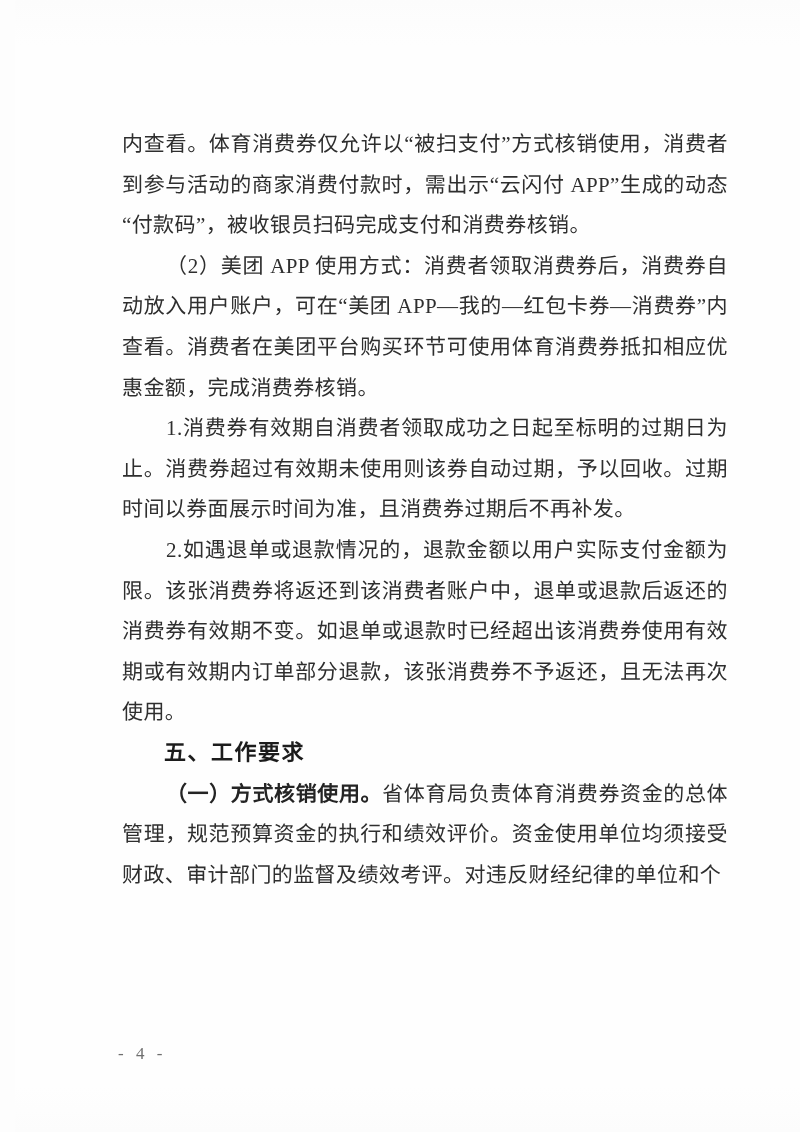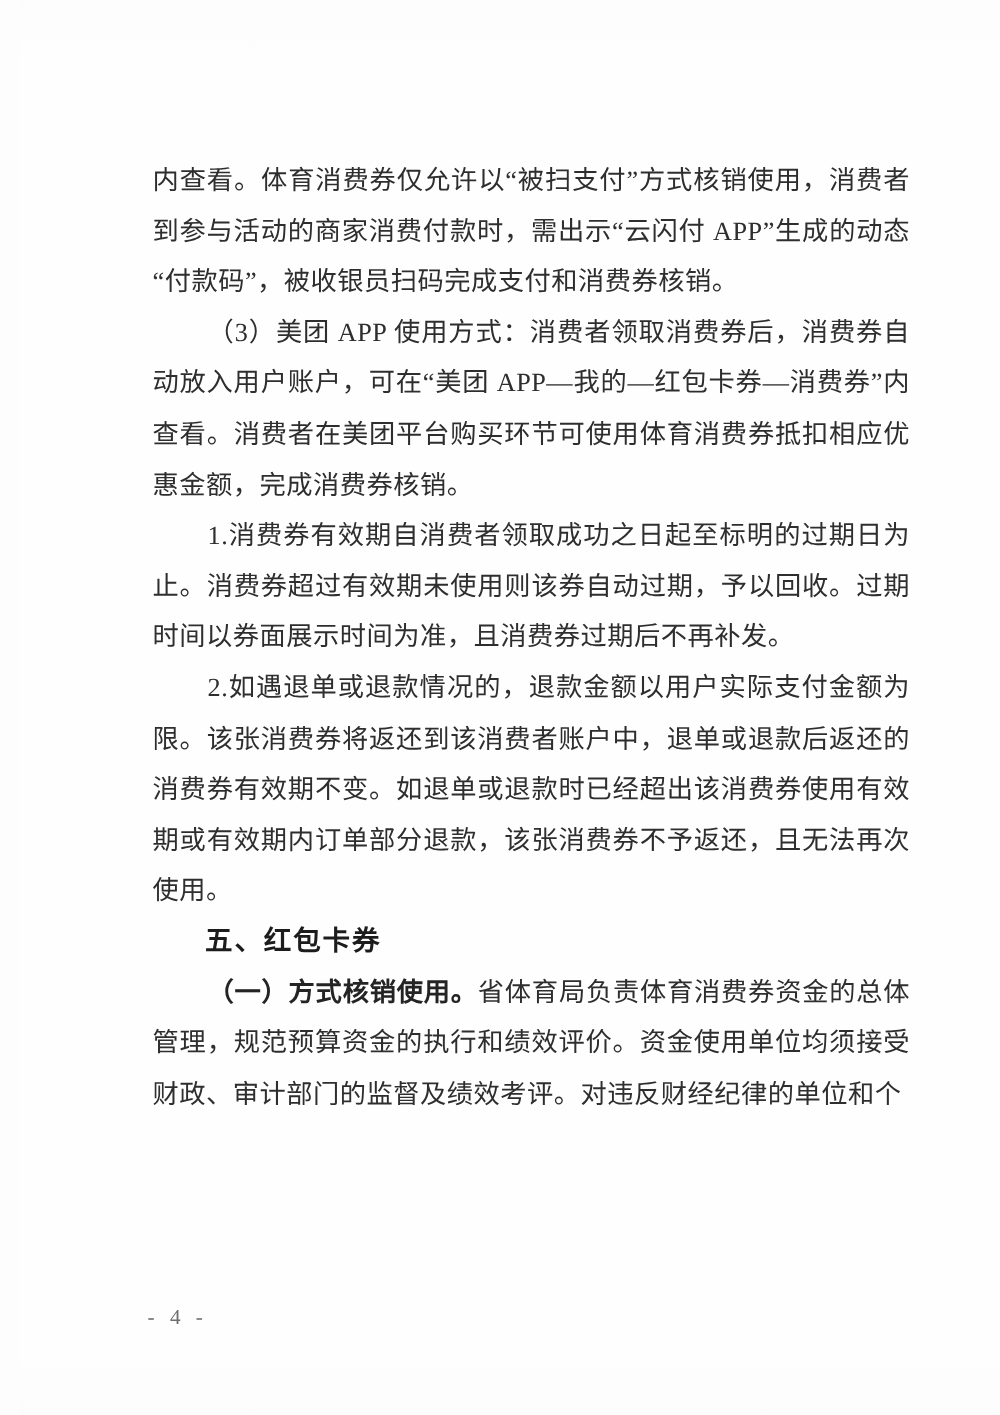--- a/index.html
+++ b/index.html
@@ -63,20 +63,20 @@
     color: #6e6e6e;
     letter-spacing: 4px;
   }
 </style>
 </head>
 <body>
 
 <div class="page">
   <main class="content">
     <p class="para">内查看。体育消费券仅允许以“被扫支付”方式核销使用，消费者到参与活动的商家消费付款时，需出示“云闪付 APP”生成的动态“付款码”，被收银员扫码完成支付和消费券核销。</p>
-    <p class="para indented">（3）美团 APP 使用方式：消费者领取消费券后，消费券自动放入用户账户，可在“美团 APP—我的—红包卡券—消费券”内查看。消费者在美团平台购买环节可使用体育消费券抵扣相应优惠金额，完成消费券核销。</p>
+    <p class="para indented">（2）美团 APP 使用方式：消费者领取消费券后，消费券自动放入用户账户，可在“美团 APP—我的—红包卡券—消费券”内查看。消费者在美团平台购买环节可使用体育消费券抵扣相应优惠金额，完成消费券核销。</p>
     <p class="para indented">1.消费券有效期自消费者领取成功之日起至标明的过期日为止。消费券超过有效期未使用则该券自动过期，予以回收。过期时间以券面展示时间为准，且消费券过期后不再补发。</p>
     <p class="para indented">2.如遇退单或退款情况的，退款金额以用户实际支付金额为限。该张消费券将返还到该消费者账户中，退单或退款后返还的消费券有效期不变。如退单或退款时已经超出该消费券使用有效期或有效期内订单部分退款，该张消费券不予返还，且无法再次使用。</p>
-    <h2 class="heading">五、红包卡券</h2>
+    <h2 class="heading">五、工作要求</h2>
     <p class="para indented"><span class="lead">（一）方式核销使用。</span><span>省体育局负责体育消费券资金的总体管理，规范预算资金的执行和绩效评价。资金使用单位均须接受财政、审计部门的监督及绩效考评。对违反财经纪律的单位和个</span></p>
   </main>
   <div class="page-number">- 4 -</div>
 </div>
 
 </body></html>

